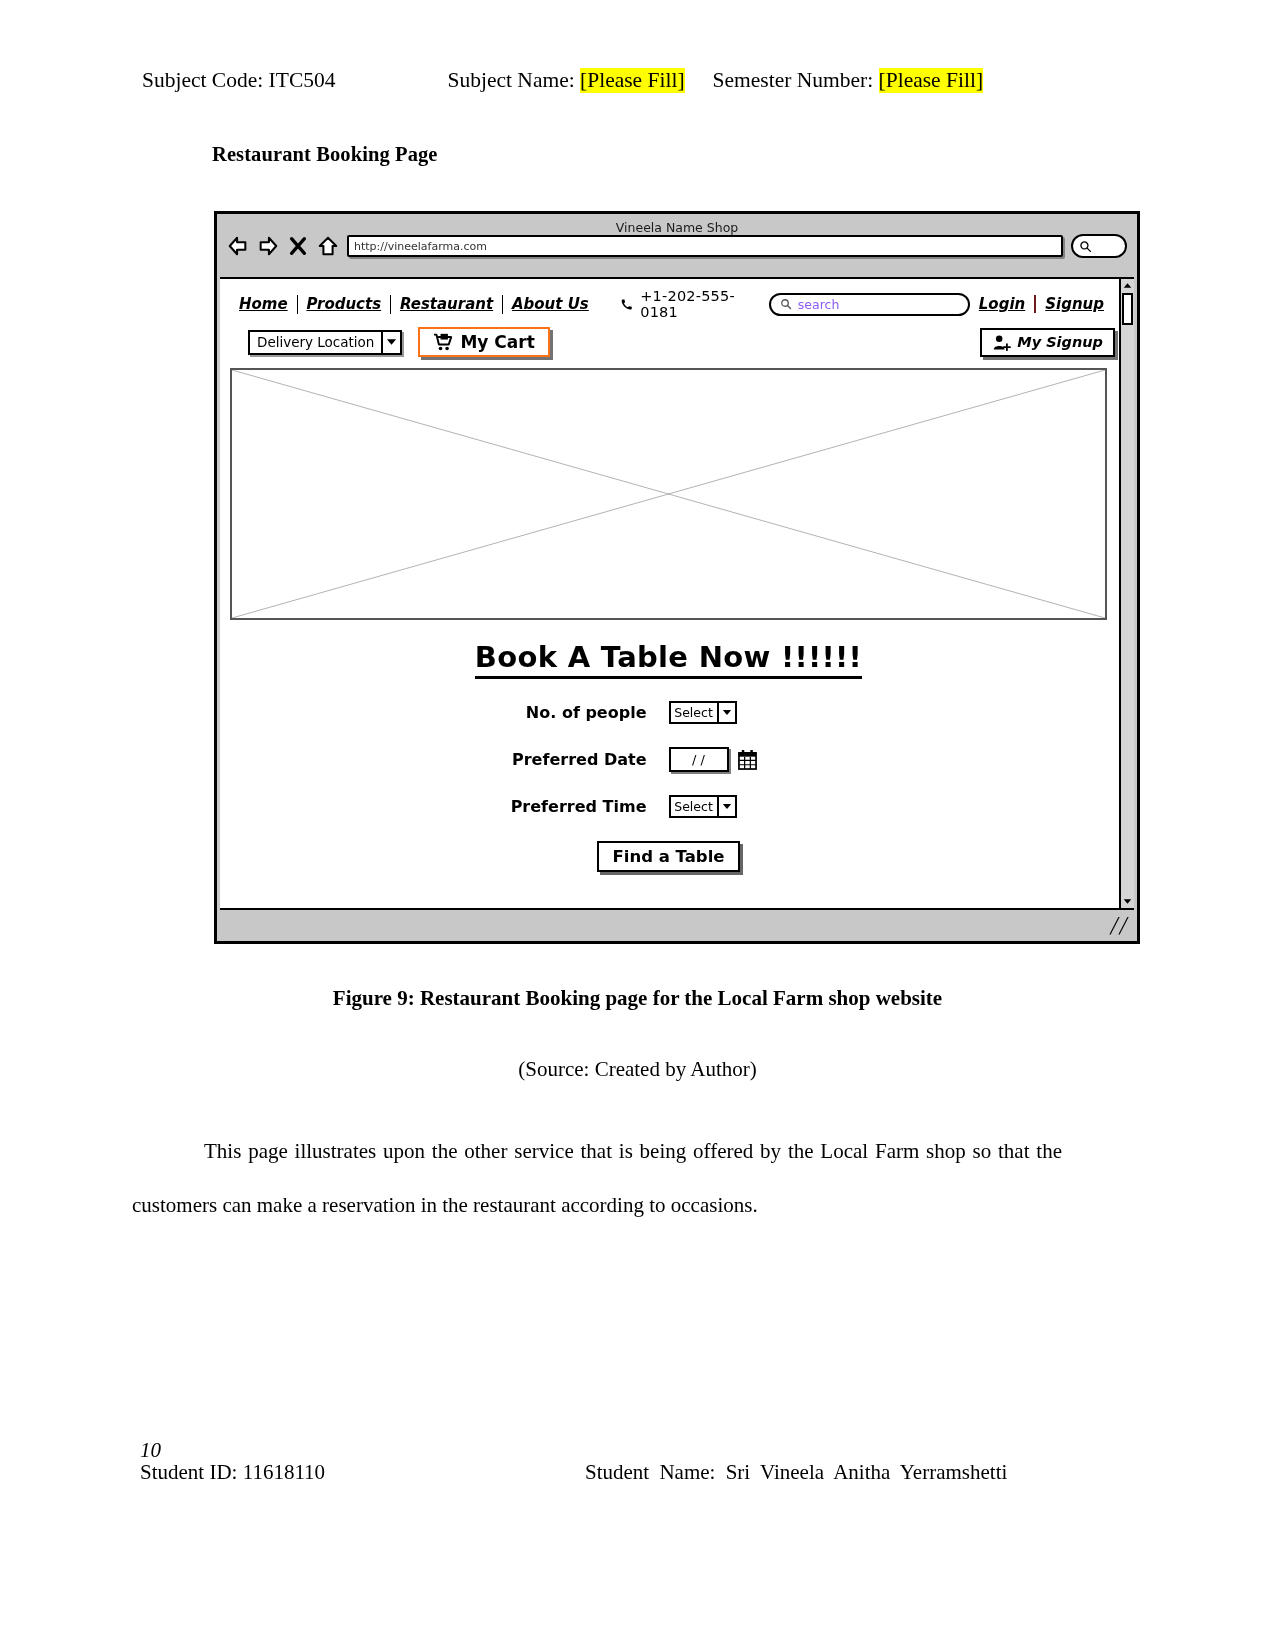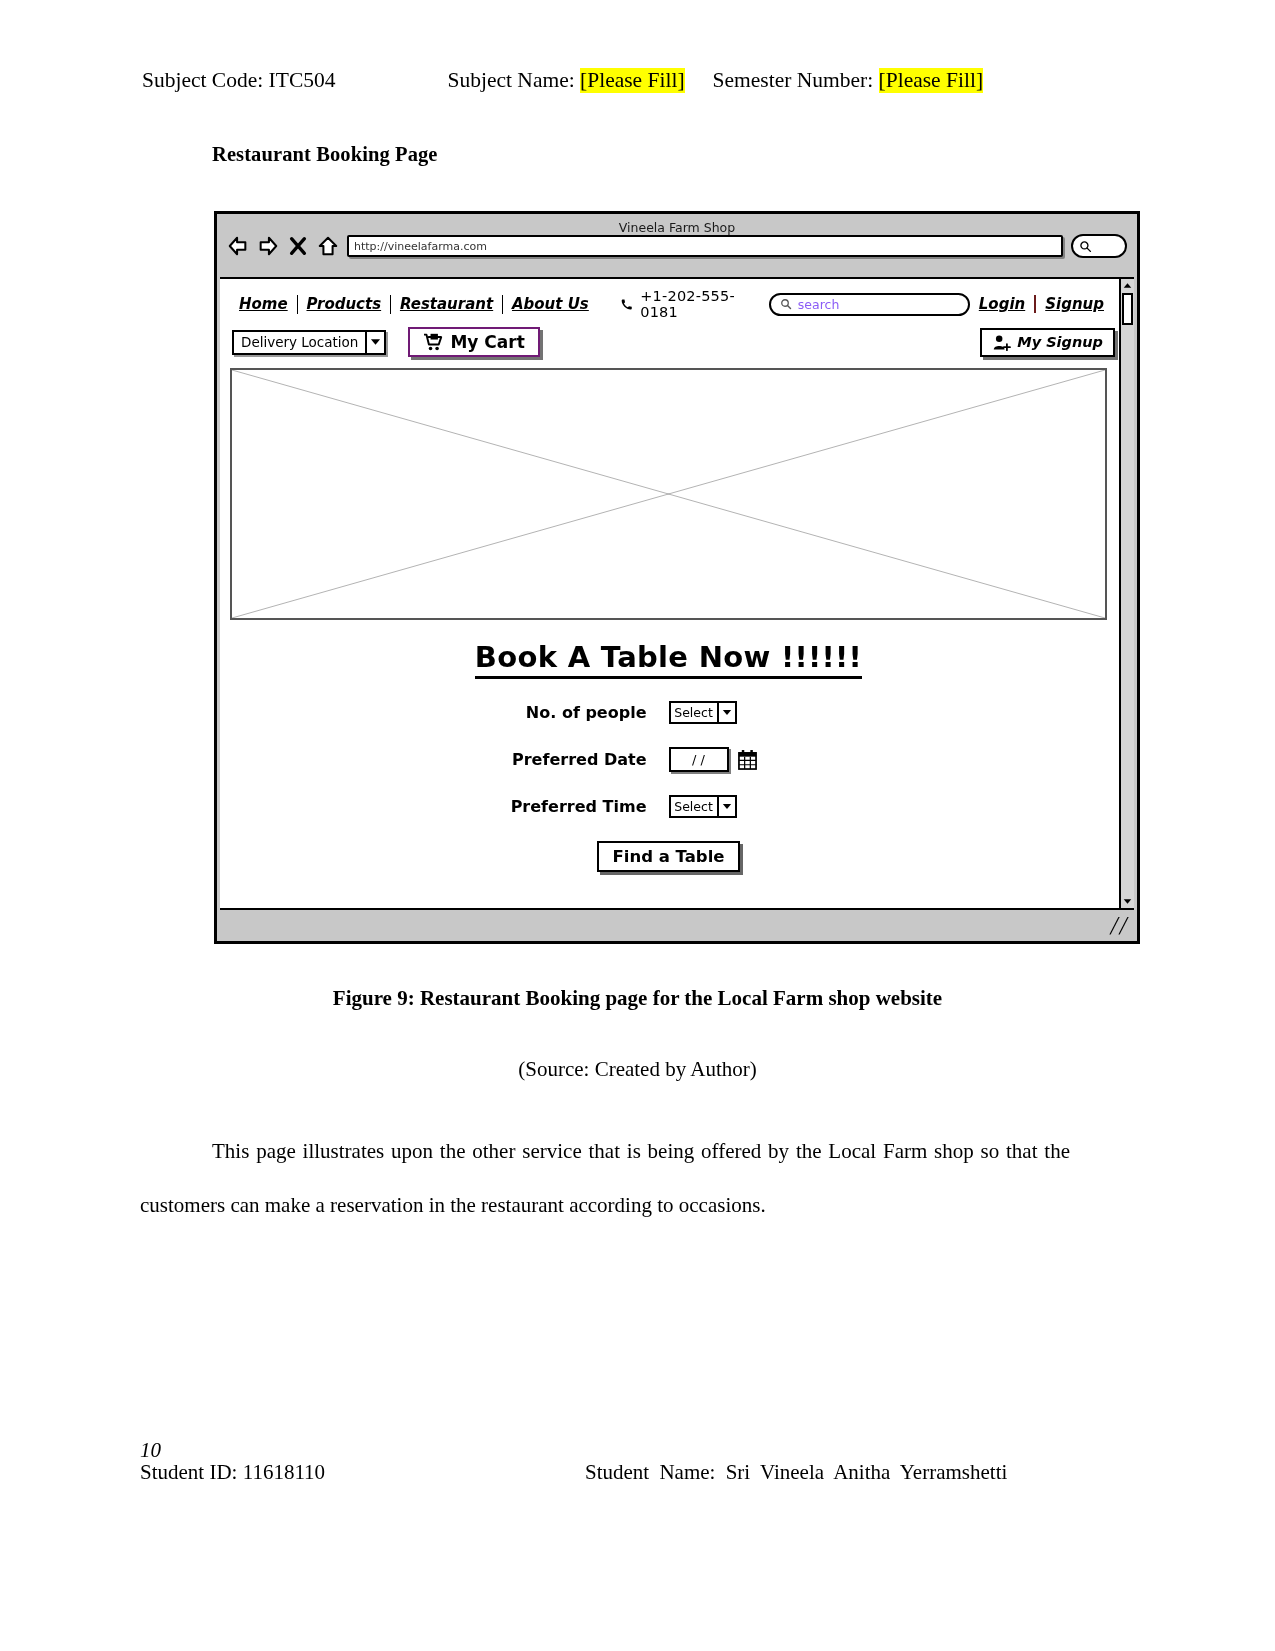--- a/index.html
+++ b/index.html
@@ -115,37 +115,37 @@
     font-size: 12.5px; color: #8b5cf6;
   }
   .auth { margin-left: auto; display: flex; align-items: center; gap: 0; padding-right: 4px;}
   .authlink {
     font-family: "DejaVu Sans", sans-serif; font-weight: bold; font-style: italic;
     font-size: 15px; text-decoration: underline; padding: 0 9px;
   }
   .authsep { width: 2px; height: 18px; background: #6b1b1b; }
 
   .navrow2 {
-    display: flex; align-items: center; padding: 7px 0 0 12px; gap: 22px;
+    display: flex; align-items: center; padding: 7px 0 0 28px; gap: 16px;
   }
   .dd {
     display: flex; border: 2px solid #000; background: #fff; height: 25px;
     align-items: stretch; box-shadow: 2px 2px 0 rgba(0,0,0,.4);
   }
   .dd-label {
     display: flex; align-items: center; padding: 0 7px;
     font-family: "DejaVu Sans", sans-serif; font-size: 13.5px; font-weight: 500;
     white-space: nowrap;
   }
   .dd-arrow {
     width: 19px; border-left: 2px solid #000; display: flex;
     align-items: center; justify-content: center;
   }
   .btn-cart {
-    border: 2px solid #701a75; background: #fff; height: 30px;
+    border: 2px solid #f97316; background: #fff; height: 30px;
     display: flex; align-items: center; gap: 7px; padding: 0 13px;
     font-family: "DejaVu Sans", sans-serif; font-weight: bold; font-size: 17px;
     box-shadow: 3px 3px 0 rgba(0,0,0,.55);
   }
   .btn-account {
     margin-left: auto; border: 2px solid #000; background: #fff; height: 29px;
     display: flex; align-items: center; gap: 6px; padding: 0 10px;
     font-family: "DejaVu Sans", sans-serif; font-weight: bold; font-style: italic;
     font-size: 14.5px; box-shadow: 3px 3px 0 rgba(0,0,0,.55);
     margin-right: 2px;
@@ -200,21 +200,21 @@
   
   .caption {
     position: absolute; top: 986px; left: 0; width: 1275px;
     text-align: center; font-size: 21px; font-weight: bold;
   }
   .source {
     position: absolute; top: 1057px; left: 0; width: 1275px;
     text-align: center; font-size: 21px;
   }
   .body-p {
-    position: absolute; top: 1124px; left: 140px; width: 930px;
+    position: absolute; top: 1124px; left: 132px; width: 930px;
     font-size: 21px; line-height: 54px; text-align: justify;
     text-indent: 72px;
   }
 
   
   .footer {
     position: absolute; top: 1460px; left: 140px; width: 930px;
     font-size: 21px;
   }
   .footer-row { display: flex; }
@@ -231,21 +231,21 @@
   <span class="dh-item">Subject Name:</span>&nbsp;<span class="dh-item hl">[Please Fill]</span>
   <span class="dh-gap2"></span>
   <span class="dh-item">Semester Number:</span>&nbsp;<span class="dh-item hl">[Please Fill]</span>
 </div>
 
 <div class="section-title">Restaurant Booking Page</div>
 
 <div class="mockup">
 
   <div class="chrome">
-    <div class="chrome-title">Vineela Farm Shop</div>
+    <div class="chrome-title">Vineela Name Shop</div>
     <div class="chrome-row">
       <span class="nav-ico">
         <svg viewBox="0 0 24 24">
             <path d="M11 3 L3 12 L11 21 L11 16 L20 16 L20 8 L11 8 Z" fill="#fff" stroke="#000" stroke-width="2.2" stroke-linejoin="round"></path>
           </svg>
       </span>
       <span class="nav-ico">
         <svg viewBox="0 0 24 24">
             <path d="M13 3 L21 12 L13 21 L13 16 L4 16 L4 8 L13 8 Z" fill="#fff" stroke="#000" stroke-width="2.2" stroke-linejoin="round"></path>
           </svg>

